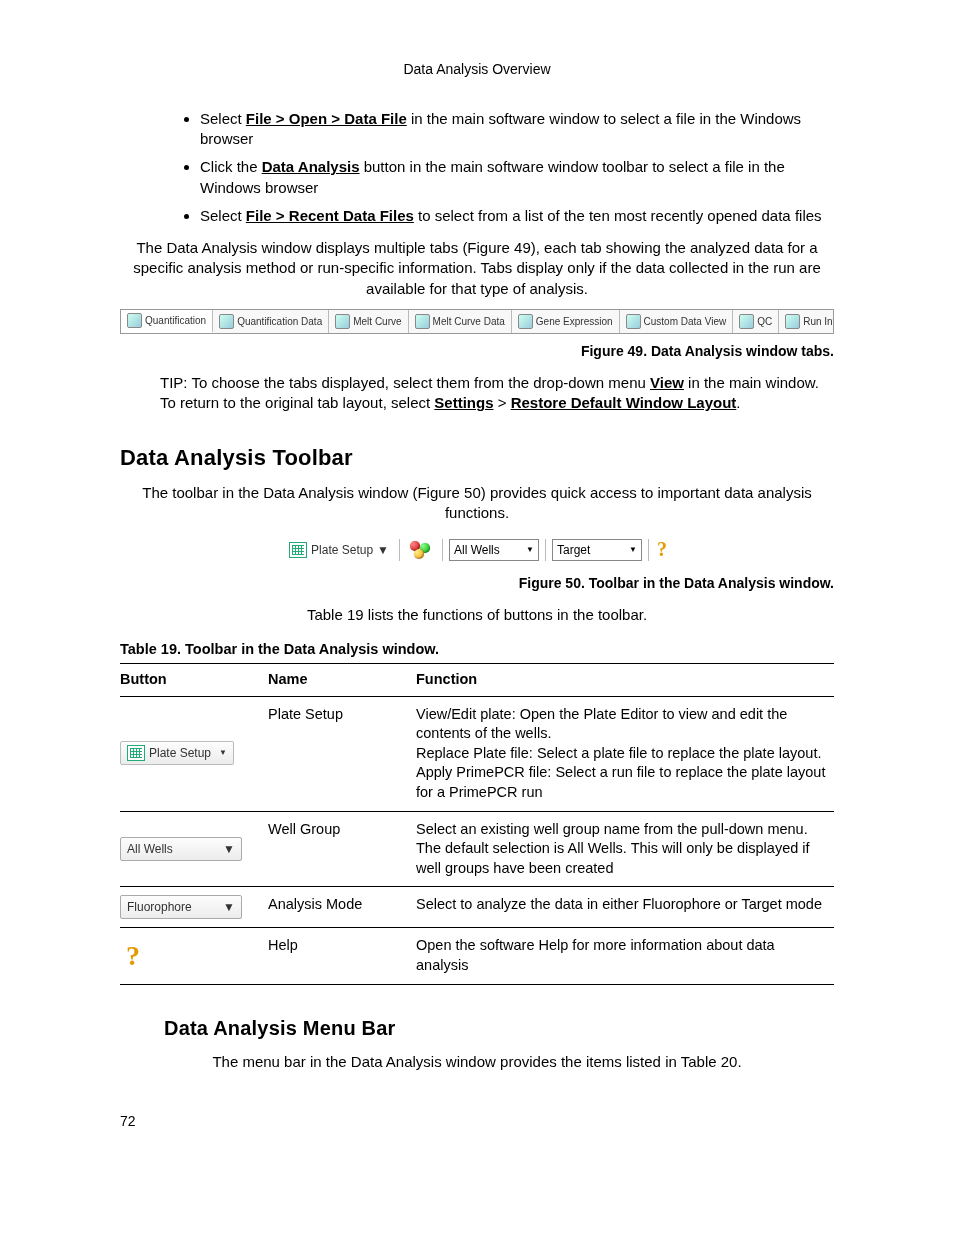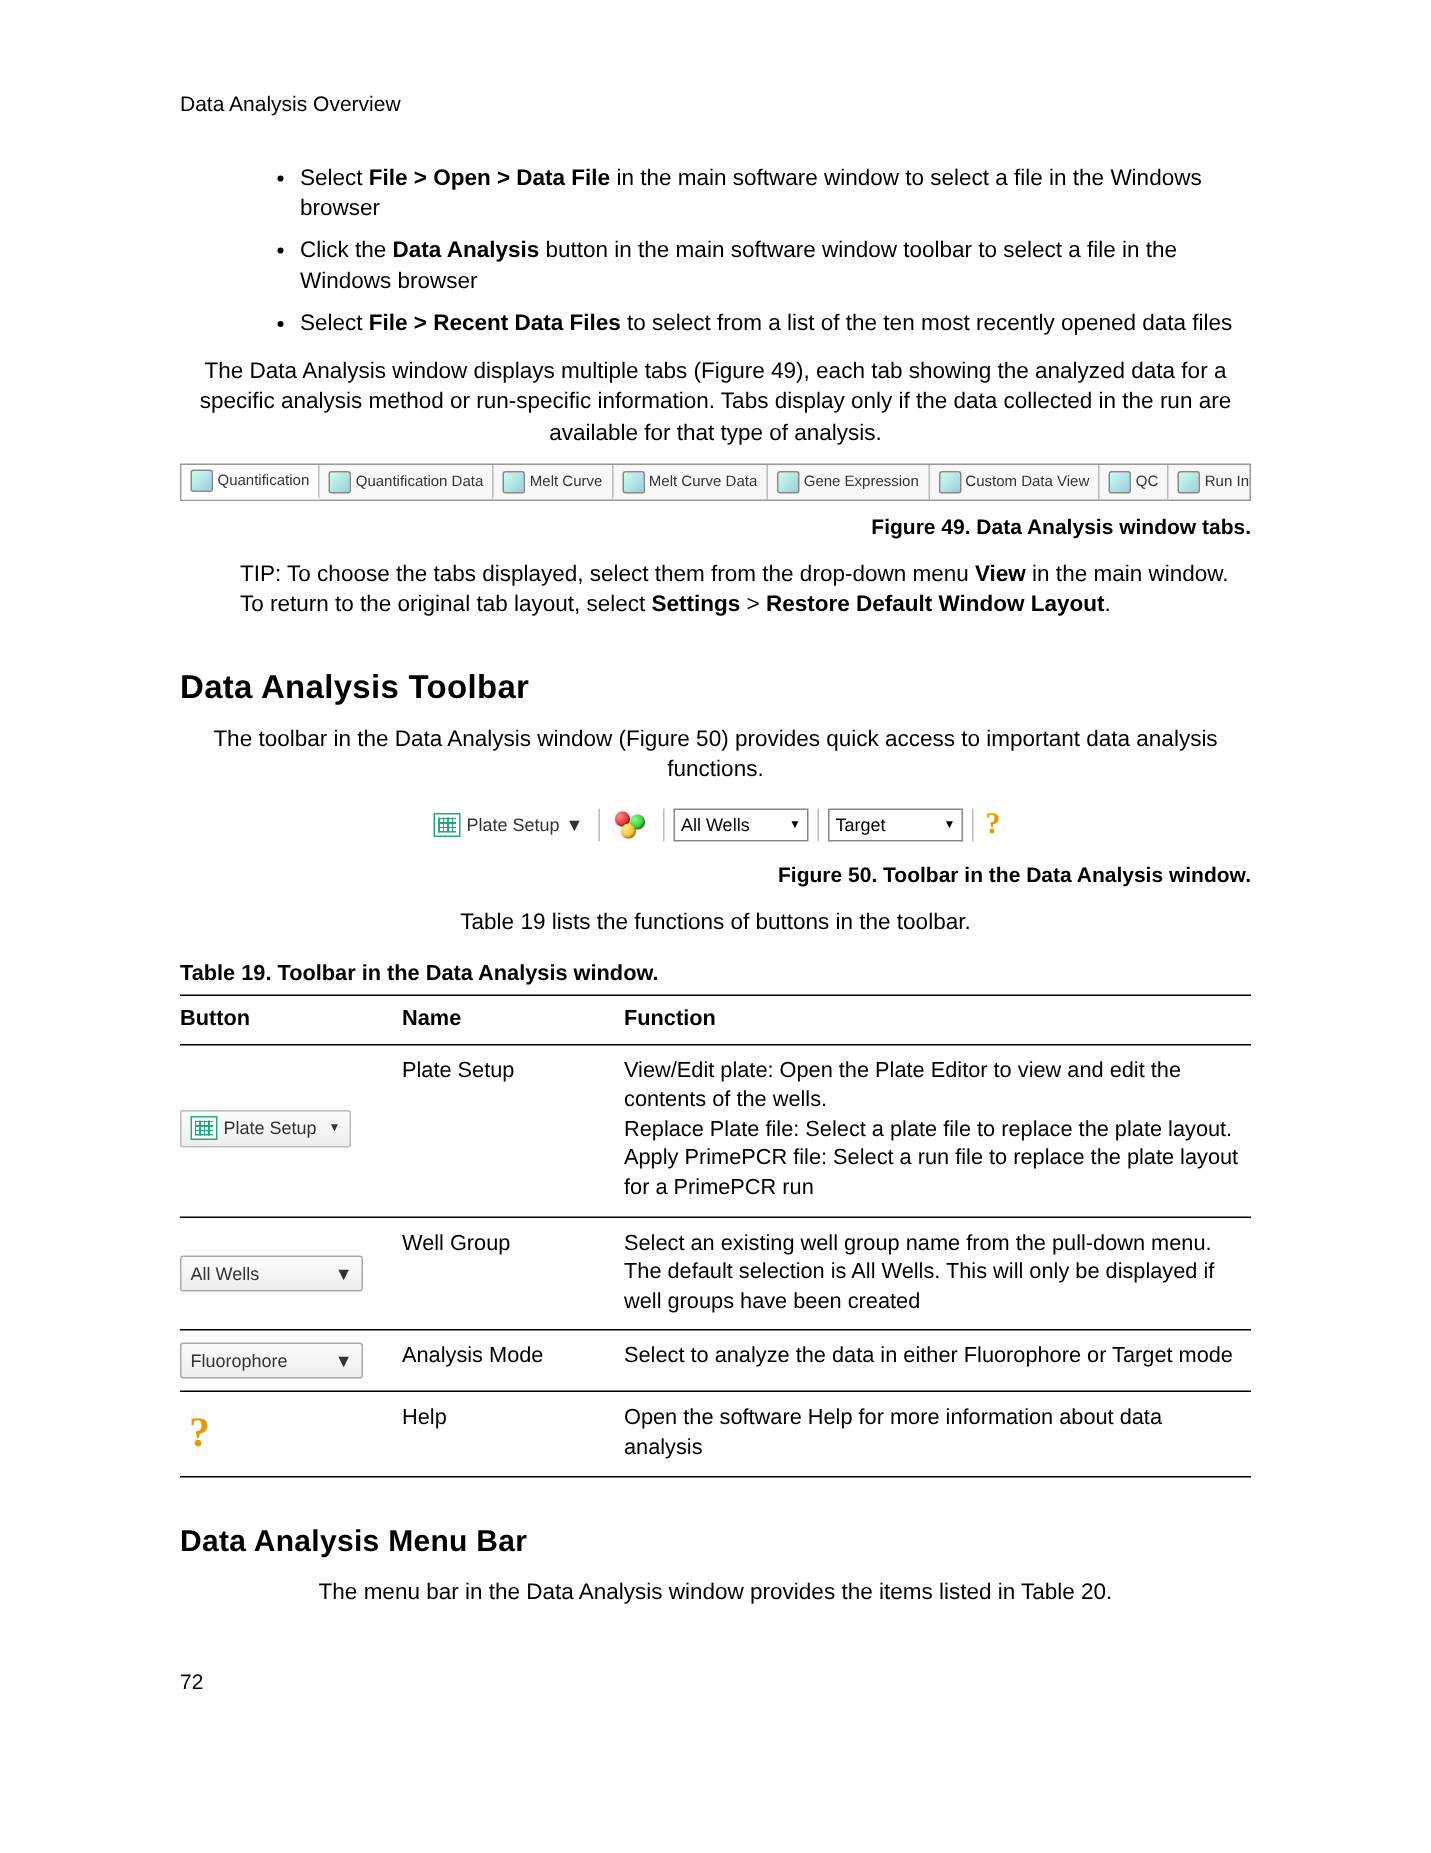--- a/index.html
+++ b/index.html
@@ -8,20 +8,21 @@
     color: #000;
     margin: 0;
     padding: 60px 120px 60px 120px;
     line-height: 1.35;
     width: 954px;
     box-sizing: border-box;
   }
   .header {
     font-size: 14px;
     margin-bottom: 30px;
+    text-align: center;
   }
   ul.bullets {
     list-style: disc;
     margin: 0 0 12px 0;
     padding-left: 80px;
   }
   ul.bullets li {
     margin-bottom: 8px;
     padding-right: 10px;
   }
@@ -40,20 +41,21 @@
   }
   h2.section {
     font-family: Arial, Helvetica, sans-serif;
     font-weight: 900;
     font-size: 22px;
     margin: 30px 0 8px 0;
     letter-spacing: 0.2px;
   }
   h2.section.sub {
     font-size: 20px;
+    margin-left: 44px;
   }
 
   
   .tabs-strip {
     display: flex;
     border: 1px solid #999;
     background: #f8f8f8;
     font-size: 10px;
     margin: 6px 0;
     overflow: hidden;
@@ -209,21 +211,21 @@
     font-size: 28px;
     color: #e49b00;
     display:inline-block;
     padding: 0 6px;
   }
 
   .page-num {
     margin-top: 40px;
     font-size: 14px;
   }
-  b { font-weight: bold; }
+  b { font-weight: bold; text-decoration: underline; }
 </style>
 </head>
 <body>
 
 <div class="header">Data Analysis Overview</div>
 
 <ul class="bullets">
   <li><span>Select </span><b>File &gt; Open &gt; Data File</b><span> in the main software window to select a file in the Windows browser</span></li>
   <li><span>Click the </span><b>Data Analysis</b><span> button in the main software window toolbar to select a file in the Windows browser</span></li>
   <li><span>Select </span><b>File &gt; Recent Data Files</b><span> to select from a list of the ten most recently opened data files</span></li>

